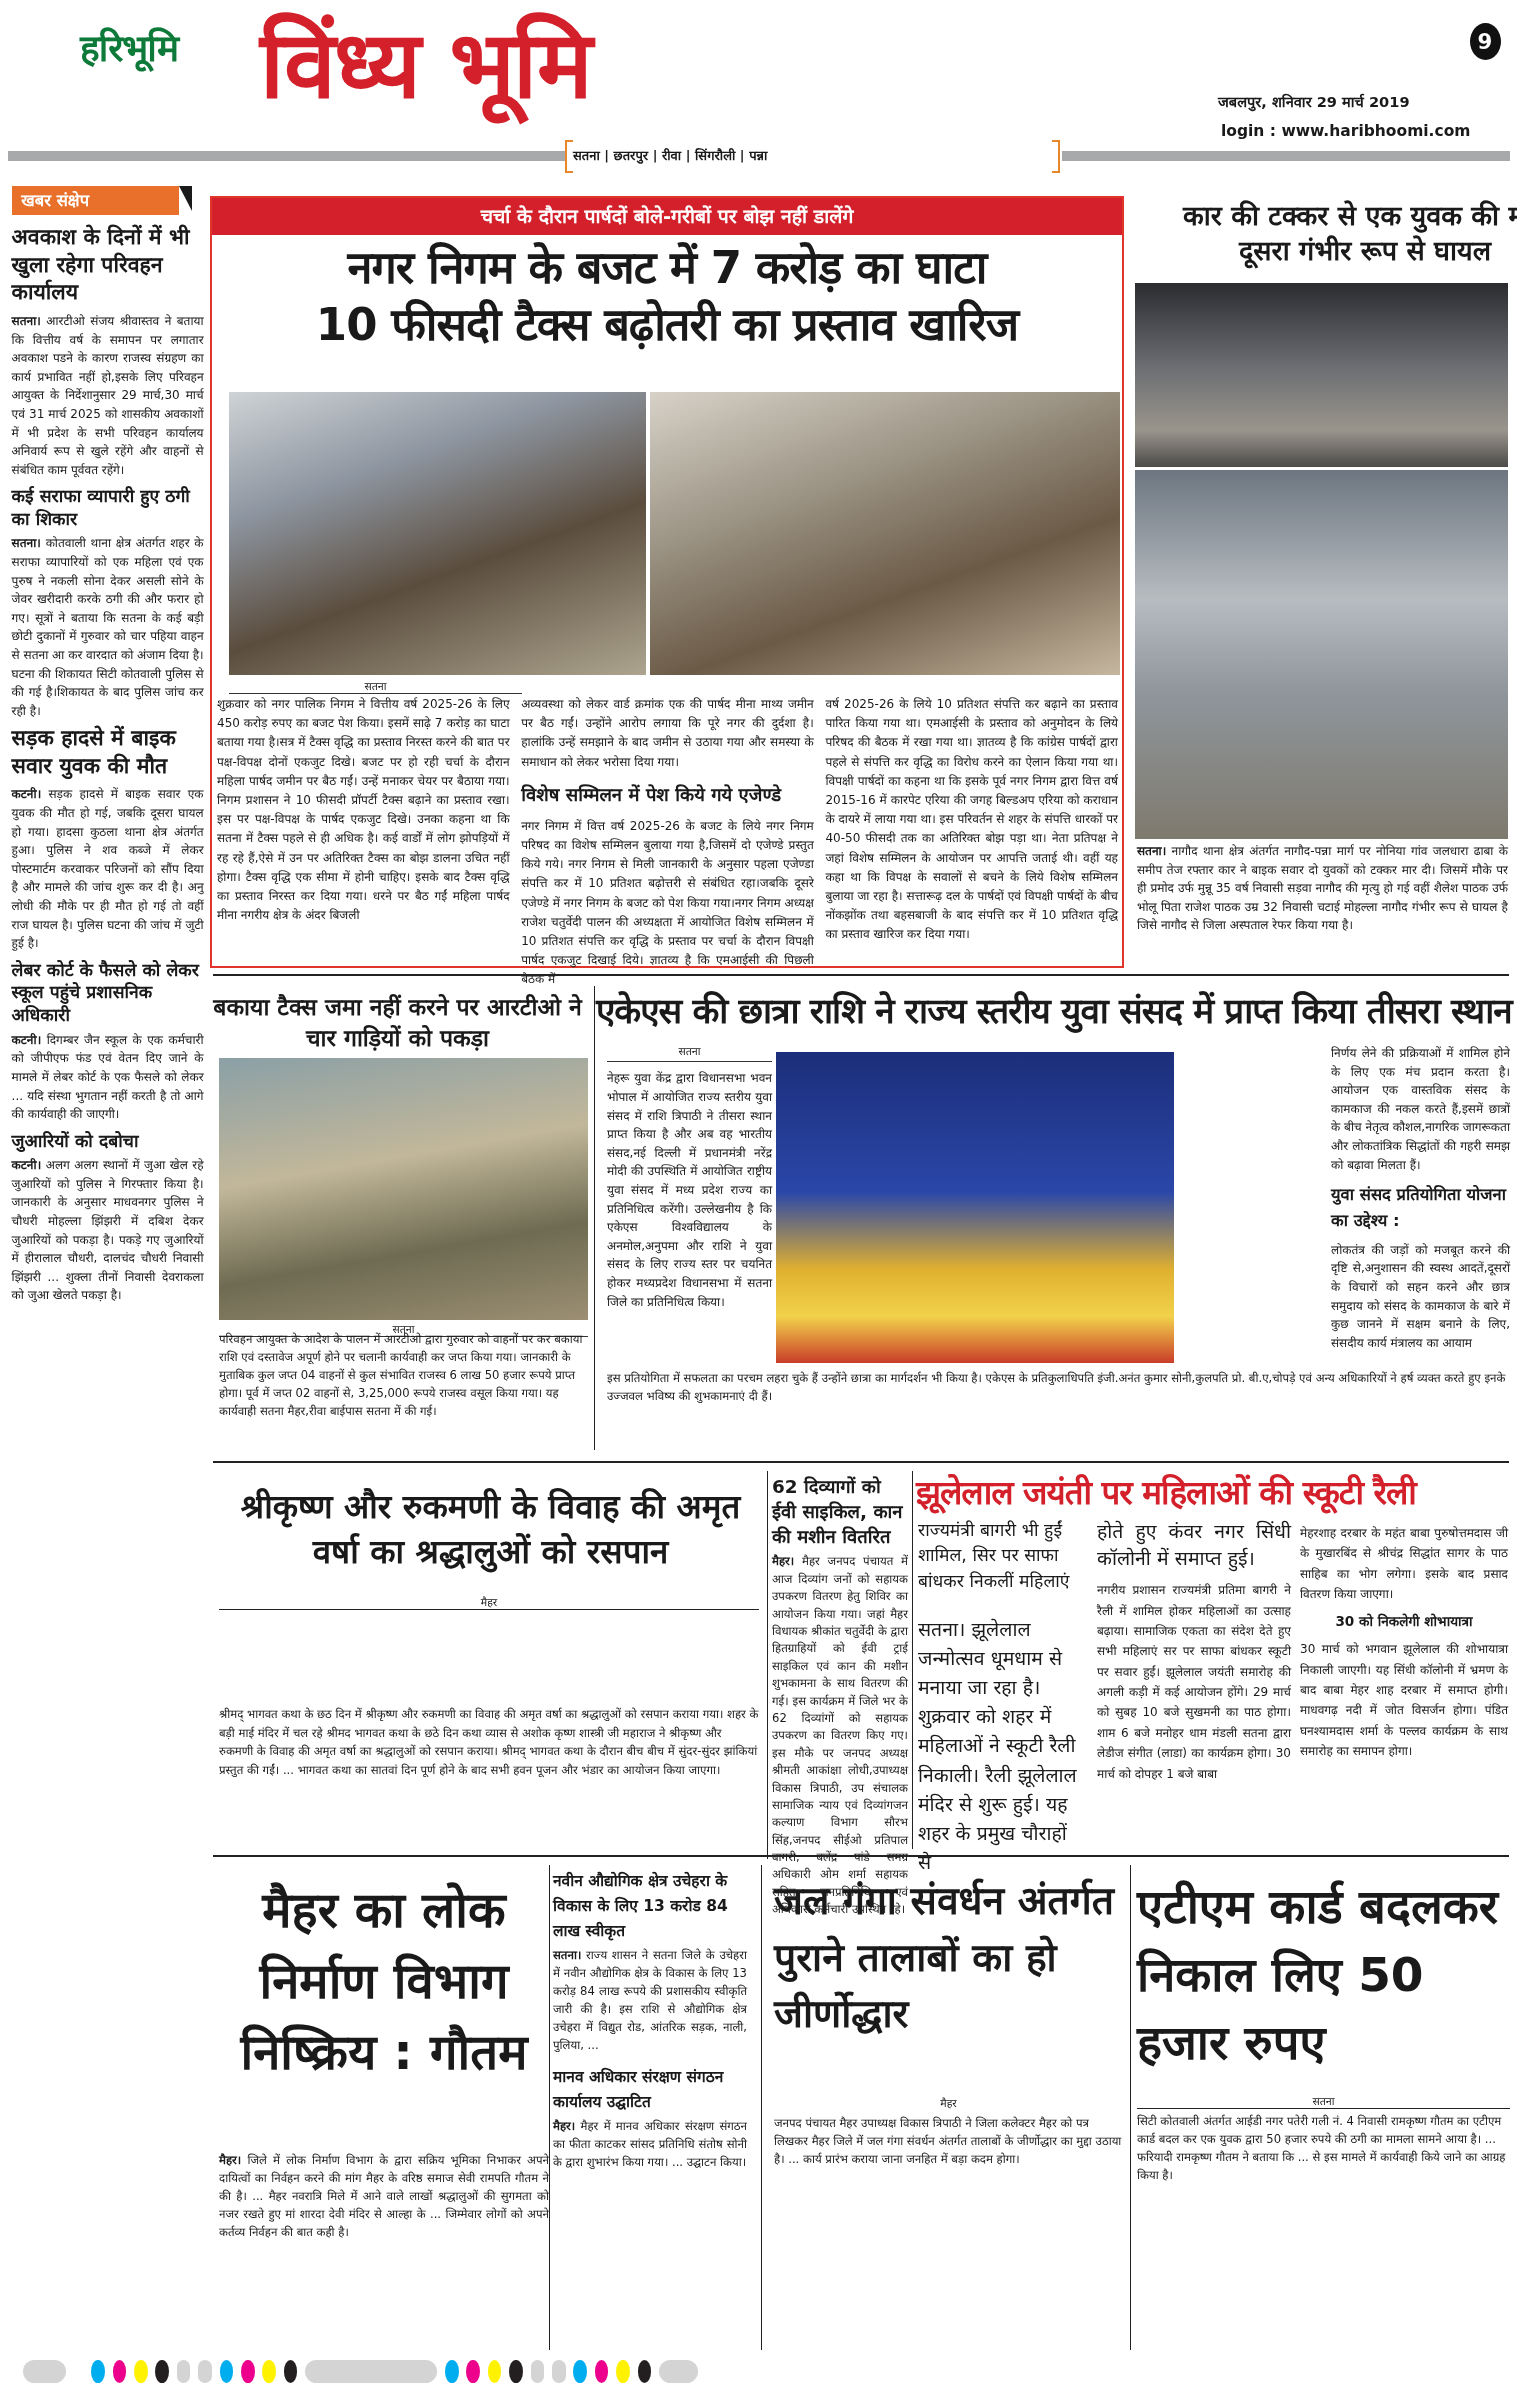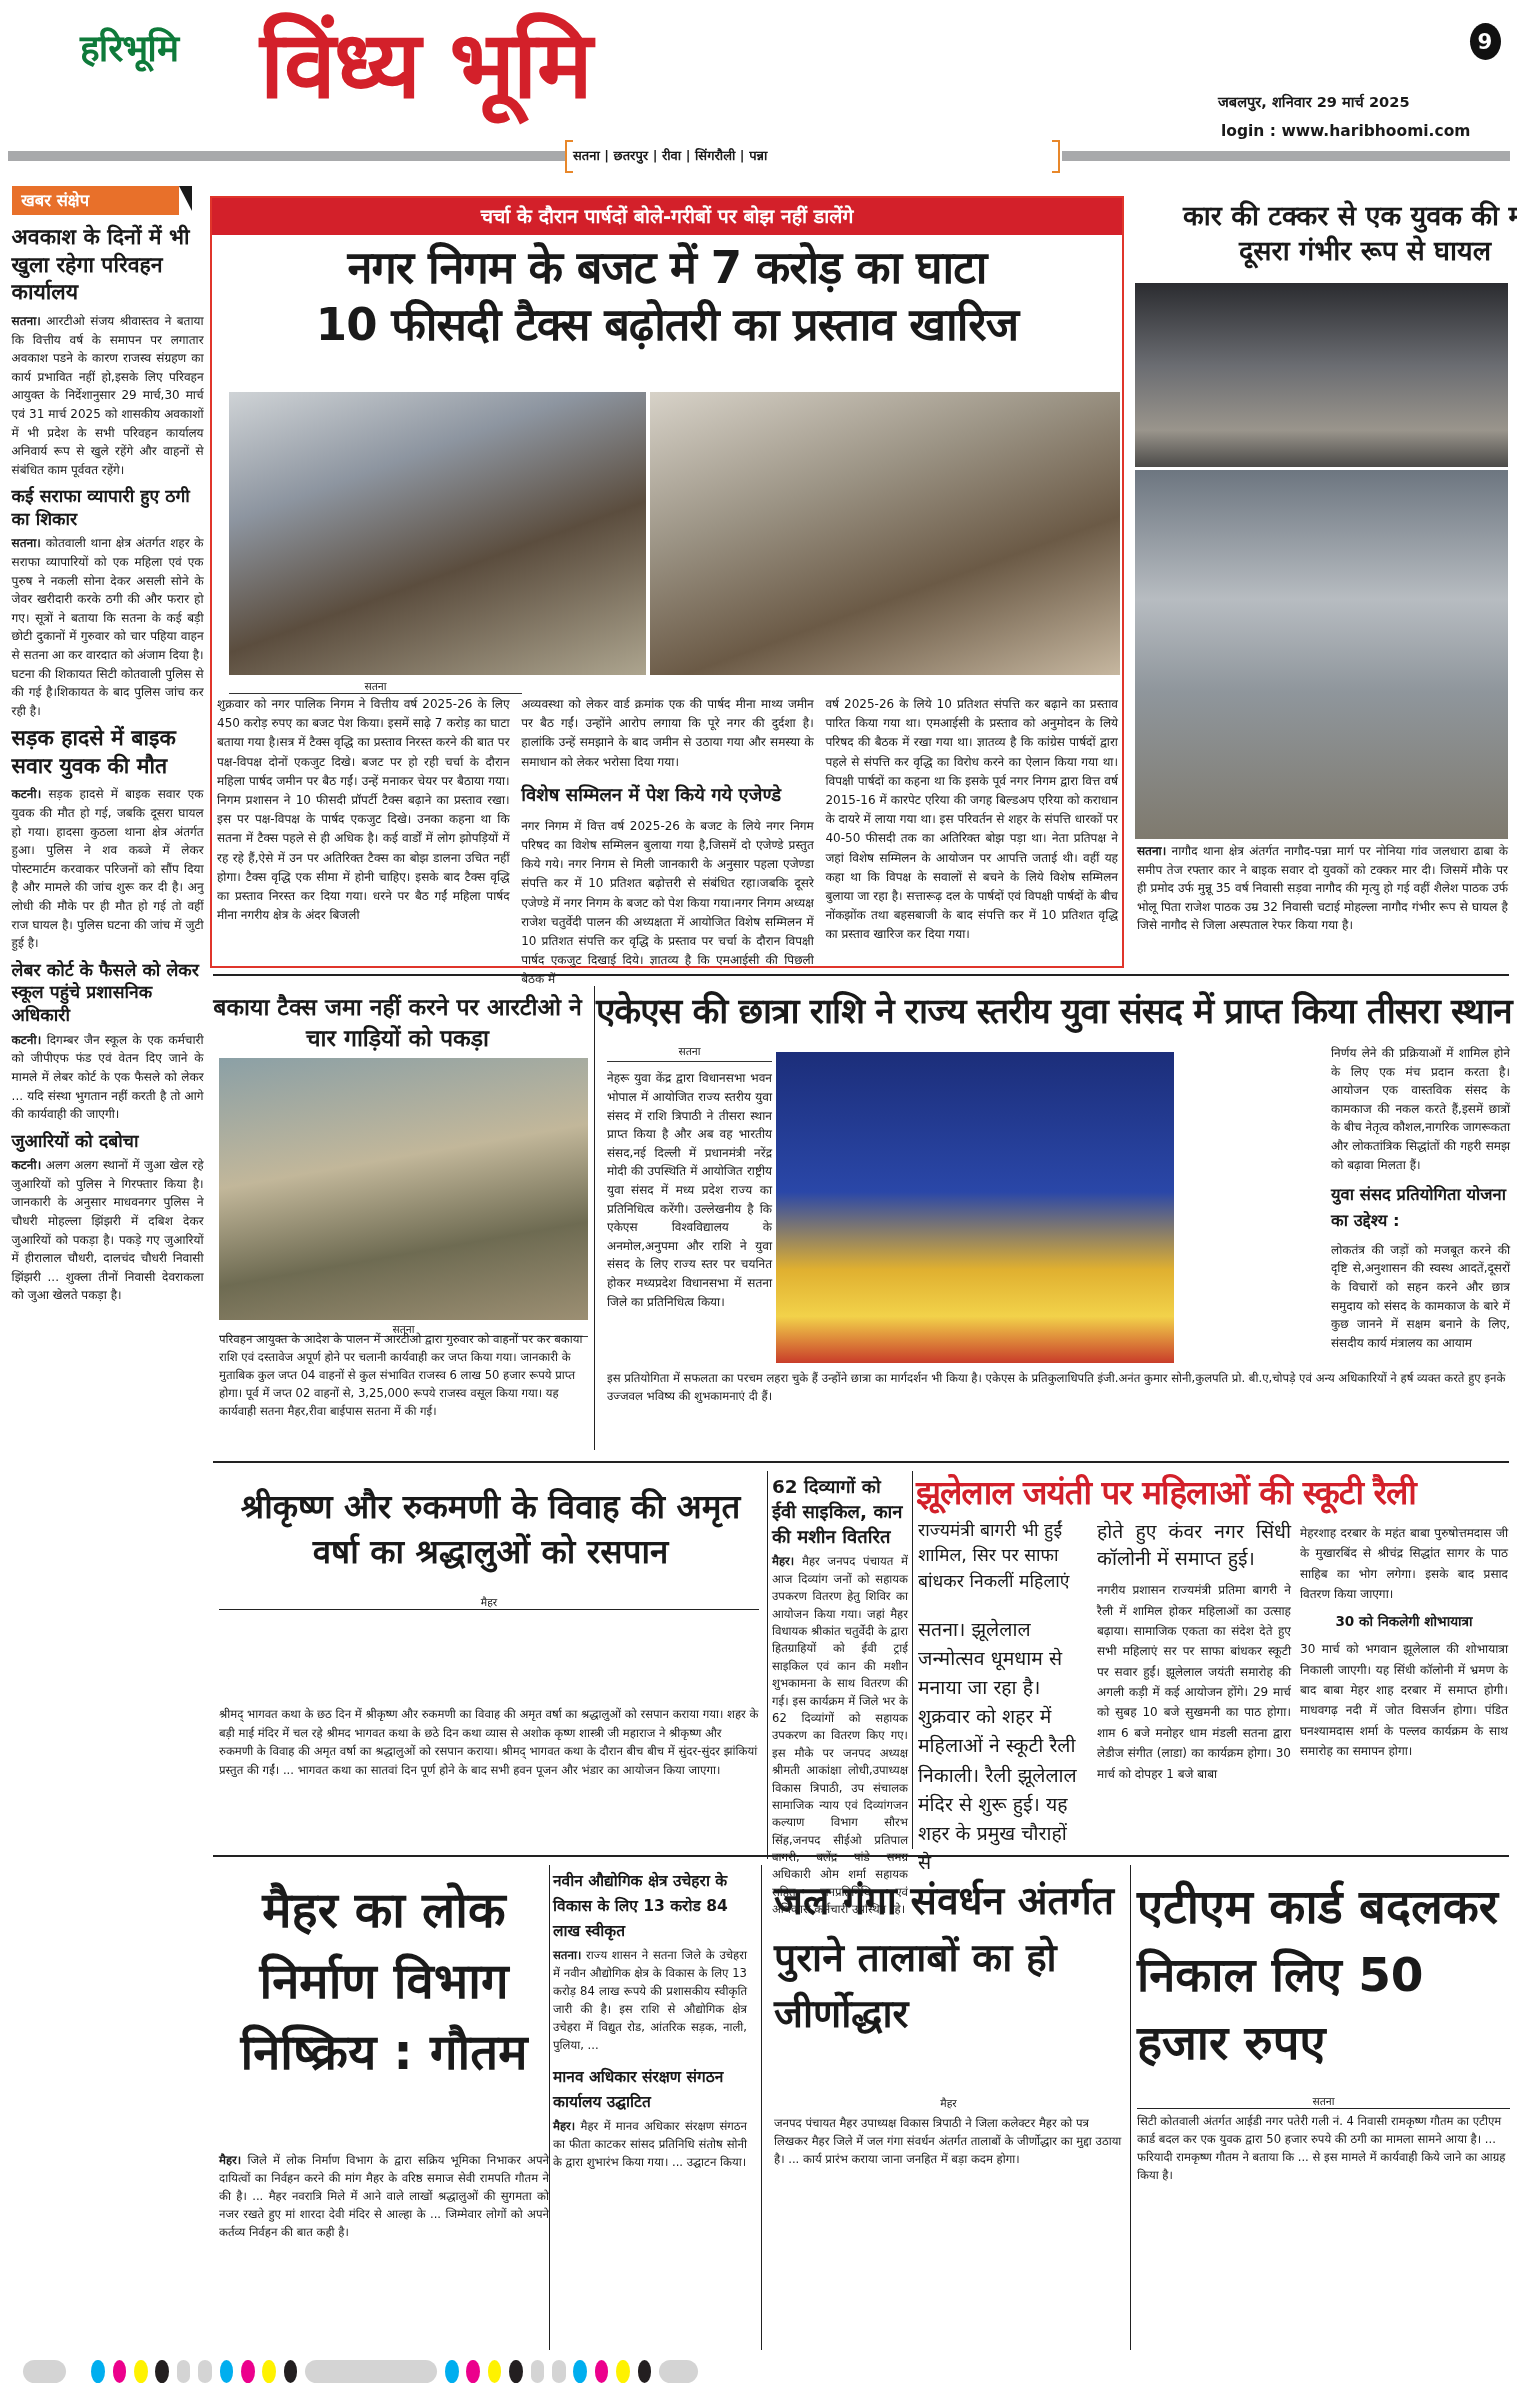--- a/index.html
+++ b/index.html
@@ -75,21 +75,21 @@
   .regmarks { left: 23px; top: 2360px; width: 1475px; height: 23px; display: flex; gap: 7.8px; align-items: center; }
   .reg-dot { width: 13.6px; height: 23px; border-radius: 50%; }
   .reg-bar { height: 23px; background: #d4d4d4; border-radius: 11.6px; }
 </style>
 </head>
 <body>
 
 <div class="abs masthead-brand">हरिभूमि</div>
 <div class="abs masthead-title">विंध्य भूमि</div>
 <div class="abs page-num">9</div>
-<div class="abs dateline">जबलपुर, शनिवार 29 मार्च 2025</div>
+<div class="abs dateline">जबलपुर, शनिवार 29 मार्च 2019</div>
 <div class="abs login">login : www.haribhoomi.com</div>
 <div class="abs rule-bar" style="left:7.8px;width:557px;"></div>
 <div class="abs rule-bar" style="left:1062px;width:448px;"></div>
 <div class="abs bracket l"></div>
 <div class="abs bracket r"></div>
 <div class="abs cities">सतना | छतरपुर | रीवा | सिंगरौली | पन्ना</div>
 
 <div class="abs col-left">
   <div class="brief-tag">खबर संक्षेप</div>
   <div>

